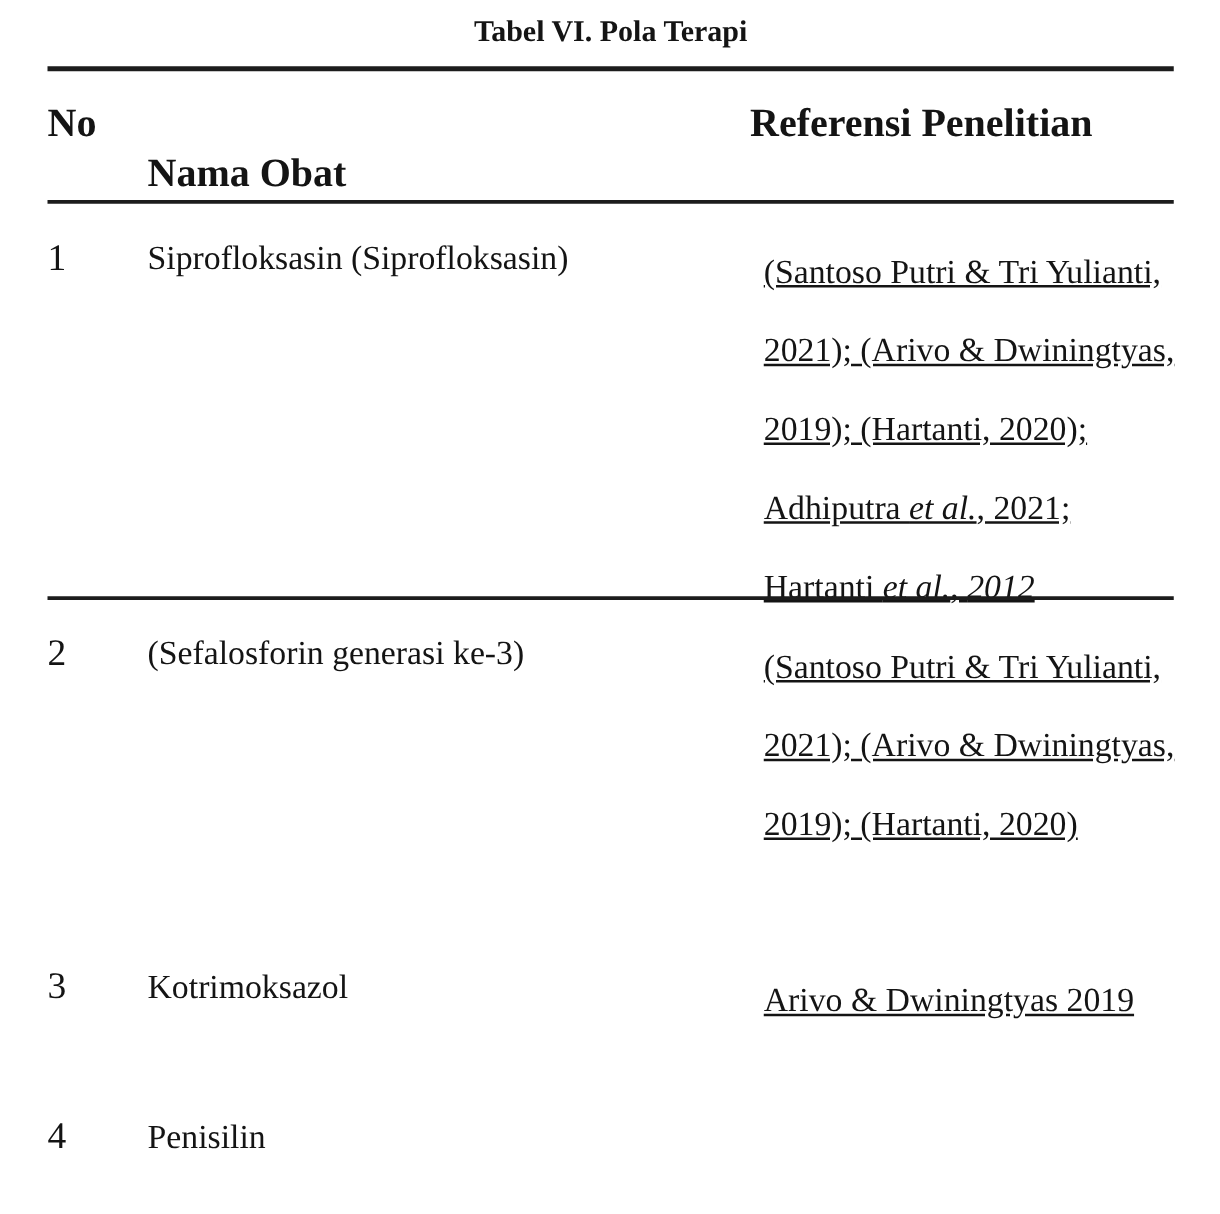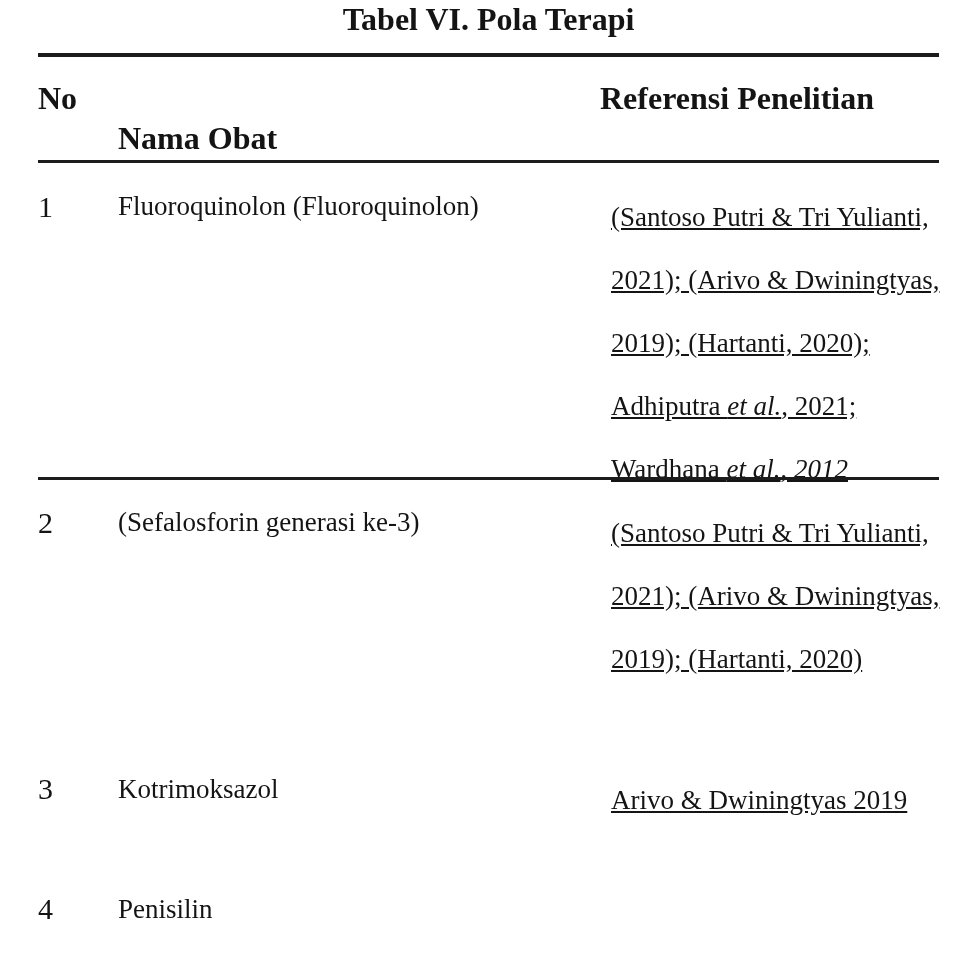--- a/index.html
+++ b/index.html
@@ -18,25 +18,25 @@
   .rule {
     position: absolute;
     left: 38px;
     width: 901px;
     background: #1c1c1c;
   }
   .rule-thick { height: 4px; }
   .rule-thin  { height: 3px; }
   .title {
     position: absolute;
-    top: 0;
+    top: 12px;
     left: 38px;
     width: 901px;
     text-align: center;
-    font-size: 32px;
+    font-size: 24px;
     font-weight: bold;
     line-height: 1.2;
   }
   .col-header {
     position: absolute;
     font-size: 32px;
     font-weight: bold;
     line-height: 1;
     white-space: nowrap;
   }
@@ -73,28 +73,28 @@
 <div class="rule rule-thick" style="top:53px;"></div>
 
 <div class="col-header" style="left:38px; top:82px;">No</div>
 <div class="col-header" style="left:118px; top:82px;margin-top:40px;">Nama Obat</div>
 <div class="col-header" style="left:600px; top:82px;">Referensi Penelitian</div>
 
 <div class="rule rule-thin" style="top:160px;"></div>
 
 <div class="num-cell" style="top:192px;">1</div>
 <div class="obat-cell" style="top:193px;">
-  <p>Fluoroquinolon (Fluoroquinolon)</p>
+  <p>Siprofloksasin (Siprofloksasin)</p>
 </div>
 <div class="ref-cell" style="top:180px;">
   <p class="ref-line"><span>(Santoso Putri &amp; Tri Yulianti,</span></p>
   <p class="ref-line"><span>2021); (Arivo &amp; Dwiningtyas,</span></p>
   <p class="ref-line"><span>2019); (Hartanti, 2020);</span></p>
   <p class="ref-line"><span>Adhiputra </span><span class="it">et al.</span><span>, 2021;</span></p>
-  <p class="ref-line"><span>Wardhana </span><span class="it">et al.</span><span>, </span><span class="it">2012</span></p>
+  <p class="ref-line"><span>Hartanti </span><span class="it">et al.</span><span>, </span><span class="it">2012</span></p>
 </div>
 
 <div class="rule rule-thin" style="top:477px;"></div>
 
 <div class="num-cell" style="top:508px;">2</div>
 <div class="obat-cell" style="top:509px;">
   <p>(Sefalosforin generasi ke-3)</p>
 </div>
 <div class="ref-cell" style="top:496px;">
   <p class="ref-line"><span>(Santoso Putri &amp; Tri Yulianti,</span></p>

